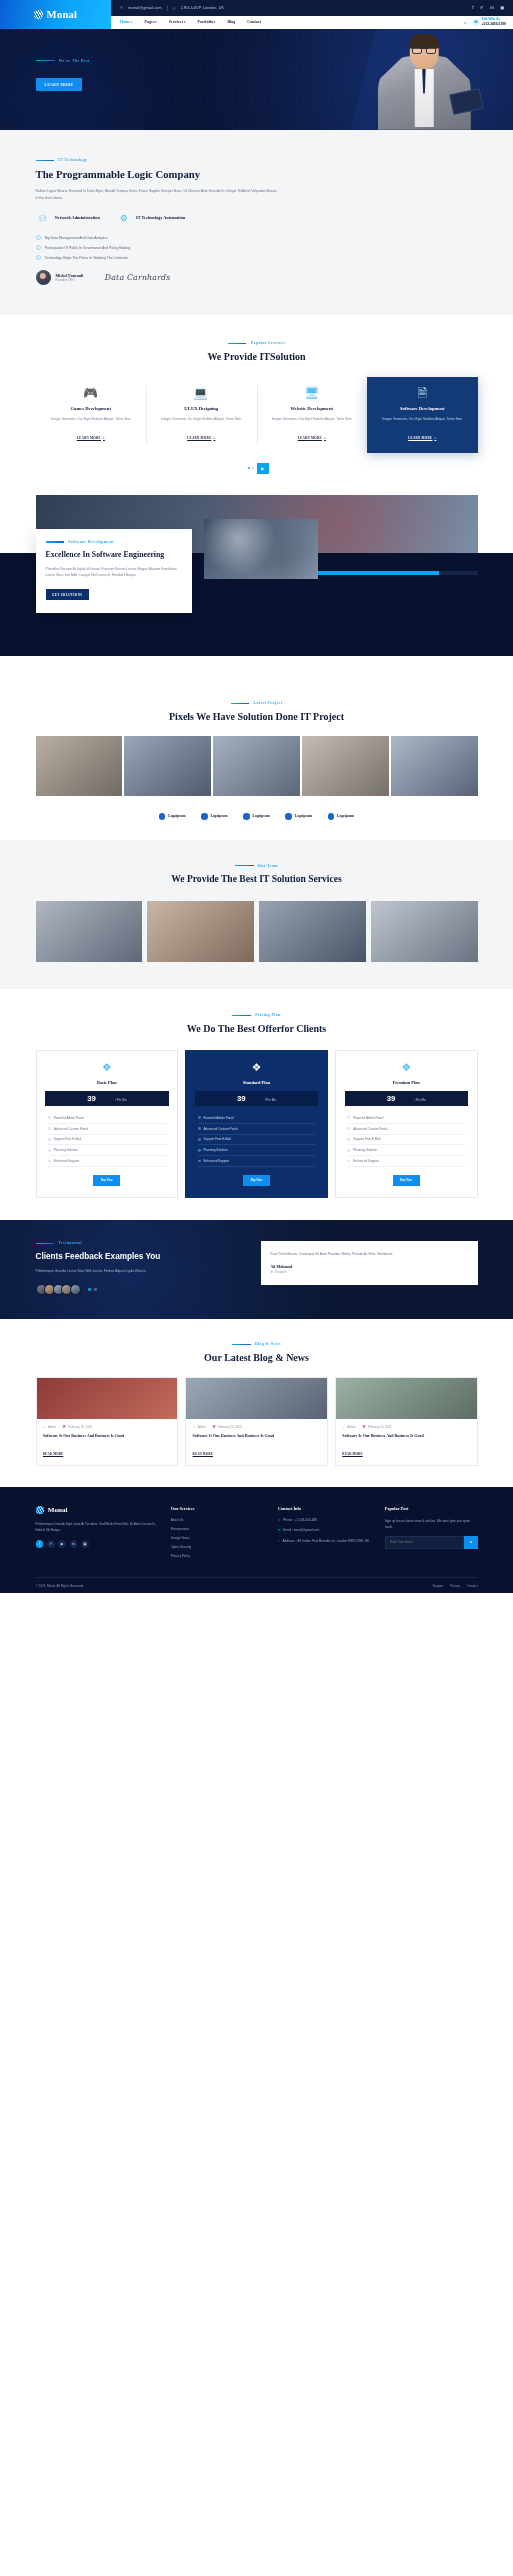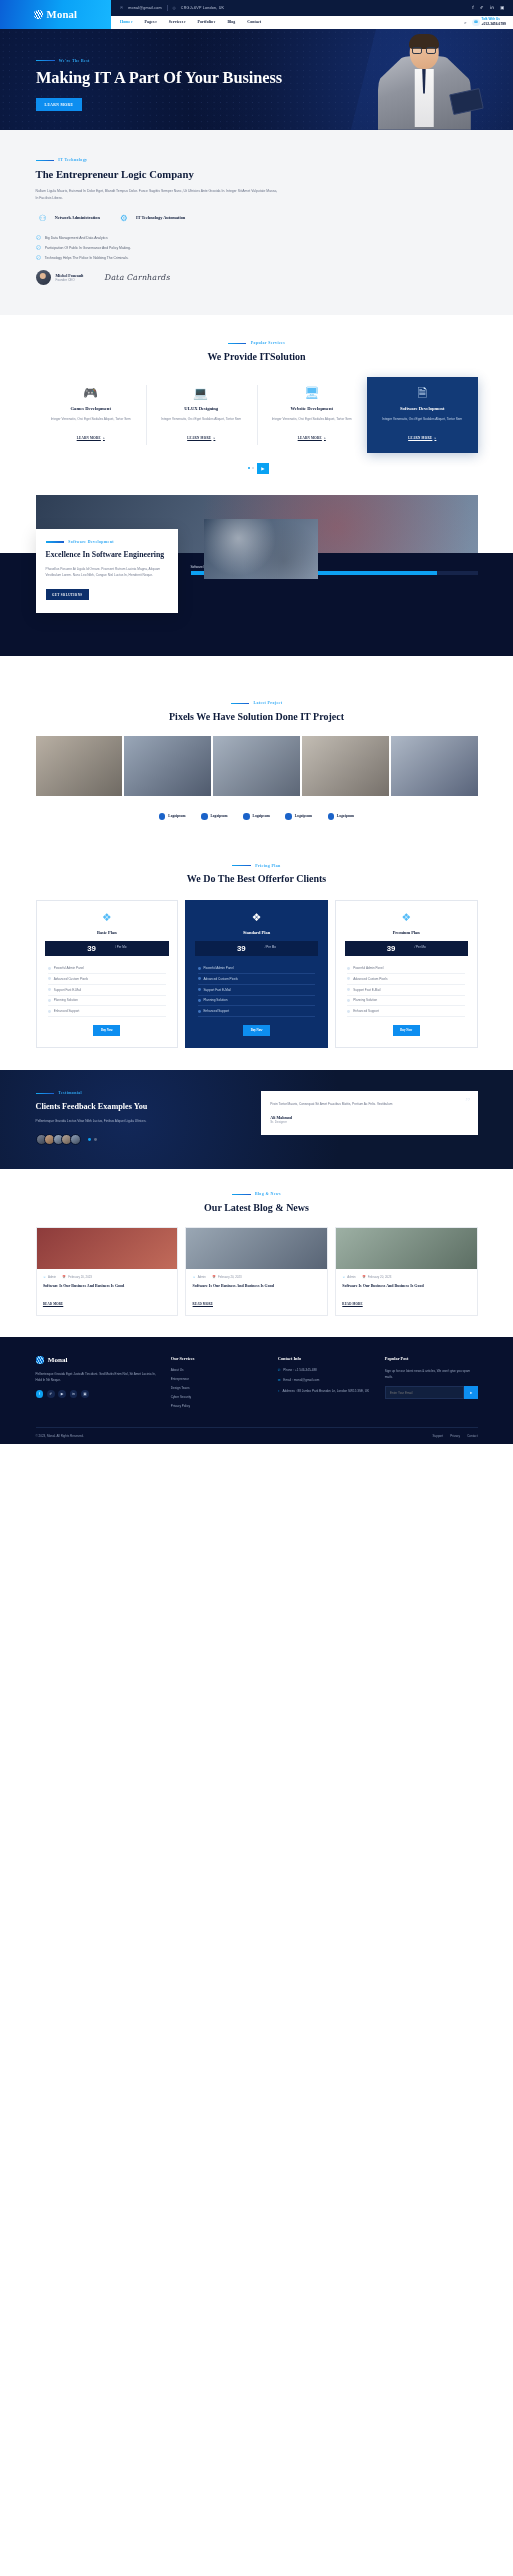--- a/index.html
+++ b/index.html
@@ -117,21 +117,21 @@
   .svc-dots i{width:2.1px;height:2.1px;border-radius:50%;background:#cfd6e0;display:block}
   .svc-dots i.on{background:#09a2f3}
 
   
   .excel{position:relative;padding-bottom:21.4px}
   .excel-top{height:58px;width:442px;margin:0 auto;position:relative}
   .excel-img{position:absolute;left:0;right:0;top:0;height:58px;background:linear-gradient(120deg,#2e3e55,#7b8ea6)}
   .excel-img:after{content:"";position:absolute;inset:0;background:radial-gradient(circle at 68% 55%,rgba(200,60,60,.35),transparent 45%)}
   .excel-dark{background:#08112e;padding:0 0 18.5px;margin-top:-0.7px}
   .excel-row{display:flex;gap:13px;align-items:flex-start;position:relative;top:-24px}
-  .excel-card{width:142px;background:#fff;padding:11.4px 10px 13px;box-shadow:0 4.3px 15.7px rgba(0,0,0,.14)}
+  .excel-card{width:156px;background:#fff;padding:11.4px 10px 13px;box-shadow:0 4.3px 15.7px rgba(0,0,0,.14)}
   .excel-card h2{font-family:"Liberation Serif",serif;font-weight:bold;font-size:7.8px;line-height:1.3;color:#0e1b3a;margin:4.3px 0 5.7px}
   .excel-card p{font-size:3.2px;line-height:1.95;color:#747c90;margin-bottom:7.8px}
   .btn-dark{display:inline-block;background:#0c2f6b;color:#fff;font-family:"Liberation Serif",serif;font-weight:bold;font-size:3.1px;letter-spacing:0.4px;padding:3.6px 6.4px;border:none;cursor:pointer}
   .excel-right{flex:1;padding-top:33px}
   .prog{margin-top:2.9px}
   .prog .pl{font-size:3.1px;color:#d5deef;margin-bottom:2.9px}
   .prog .bar{height:3.6px;background:#16244a;position:relative}
   .prog .bar i{position:absolute;left:0;top:0;bottom:0;background:#0da1f2;display:block}
   .excel-vid{position:absolute;left:168px;top:-10px;width:114px;height:60px;background:linear-gradient(140deg,#374a63,#8796ab)}
 
@@ -158,39 +158,39 @@
   .bi.b{background:linear-gradient(140deg,#c9b6a6,#7d6a5c)}
   .bi.c{background:linear-gradient(140deg,#99a3b3,#495466)}
   .bi.d{background:linear-gradient(140deg,#bfc6d0,#6a7382)}
 
   
   .pricing{background:#fff;padding:24px 0 21.4px;text-align:center}
   .price-grid{display:flex;gap:7.1px;margin-top:15.7px;align-items:stretch}
   .pcard{flex:1;border:0.7px solid #e3e7ee;background:#fff;padding:10px 8.6px 11.4px;text-align:center}
   .pcard .pic{font-size:10.7px;color:#53bbf7;display:block;margin-bottom:5.7px}
   .pcard h3{font-family:"Liberation Serif",serif;font-weight:bold;font-size:4.4px;color:#0e1b3a;margin-bottom:6.4px}
-  .pcard .amtrow{background:#0b1a3d;color:#fff;display:flex;align-items:flex-start;justify-content:center;gap:19px;padding:3.6px 5.7px;margin-bottom:7.1px}
+  .pcard .amtrow{background:#0b1a3d;color:#fff;display:flex;align-items:flex-end;justify-content:center;gap:19px;padding:3.6px 5.7px;margin-bottom:7.1px}
   .pcard .amt{font-size:7.8px;font-weight:bold;line-height:1}
   .pcard .per{font-size:3px;color:#b9c5de}
   .pcard ul{list-style:none;text-align:left;padding:0 2.9px}
   .pcard li{font-size:3.1px;color:#6e footer;color:#6e7688;padding:2.9px 0;border-bottom:0.7px solid #eef1f5;display:flex;align-items:center;gap:2.9px}
   .pcard li .dt{width:2.9px;height:2.9px;border-radius:50%;background:#d9e6f3;flex:none}
   .pcard .pbtn{margin-top:7.8px;display:inline-block;background:#0d8ef0;color:#fff;font-family:"Liberation Serif",serif;font-weight:bold;font-size:3px;padding:3.6px 7.8px;border:none;cursor:pointer}
   .pcard.dark{background:#0c2f6b;border-color:#0c2f6b}
   .pcard.dark h3,.pcard.dark .pic{color:#fff}
   .pcard.dark li{color:#c3d4ea;border-bottom-color:#1d4384}
   .pcard.dark li .dt{background:#3f74bf}
   .pcard.dark .amtrow{background:#081f4b}
 
   
   .testi{background:#0b1732;padding:21.4px 0 24px;position:relative;overflow:hidden}
   .testi:before{content:"";position:absolute;inset:0;background:radial-gradient(circle at 25% 50%,rgba(30,70,160,.35),transparent 55%)}
   .testi-row{display:flex;gap:18.5px;align-items:flex-start;position:relative;z-index:2}
   .testi-left{width:207px}
-  .testi-left h2{font-family:Liberation Serif, serif;font-weight:bold;font-size:8.2px;line-height:1.35;color:#fff;margin:4.3px 0 6.4px}
+  .testi-left h2{font-family:Liberation Sans, sans-serif;font-weight:bold;font-size:8.2px;line-height:1.35;color:#fff;margin:4.3px 0 6.4px}
   .testi-left p{font-size:3.2px;line-height:1.95;color:#a9b5cd;margin-bottom:9.3px}
   .testi-avatars{display:flex;align-items:center;gap:0}
   .testi-avatars .ta{width:11.4px;height:11.4px;border-radius:50%;border:1.1px solid #0b1732;margin-right:-2.9px;background:linear-gradient(150deg,#7c8699,#39414f)}
   .testi-avatars .ta:nth-child(2){background:linear-gradient(150deg,#caa88c,#7d5f47)}
   .testi-avatars .ta:nth-child(3){background:linear-gradient(150deg,#9fb0c6,#4b5768)}
   .testi-avatars .ta:nth-child(4){background:linear-gradient(150deg,#b6a79a,#6c5f54)}
   .testi-avatars .ta:nth-child(5){background:linear-gradient(150deg,#8fa2bb,#414c5d)}
   .testi-arrows{margin-left:10px;display:flex;gap:3.6px;align-items:center}
   .testi-arrows i{width:2.9px;height:2.9px;border-radius:50%;background:#5d6a86;display:block}
   .testi-arrows i.on{background:#0da1f2}
@@ -298,34 +298,33 @@
           <i></i>
           <i></i>
         </div>
       <div class="ph-tab"></div>
     </div>
     <div class="hero-inner">
       <div class="eyebrow">
         <span class="line"></span>
         <span class="txt">We're The Best</span>
       </div>
-      <h1>Making IT A Part Of Your Business</h1>
       <button class="btn-primary">LEARN MORE</button>
     </div>
   </section>
 
   <section class="about">
     <div class="container">
       <div class="about-grid">
         <div class="about-right">
           <div class="eyebrow">
             <span class="line"></span>
             <span class="txt">IT Technology</span>
           </div>
-          <h2>The Entrepreneur Logic Company</h2>
+          <h2>The Programmable Logic Company</h2>
           <p class="body-text">Nullam Ligula Mauris, Euismod In Dolor Eget, Blandit Tempus Dolor. Fusce Sagittis Semper Nunc, Ut Ultricies Ante Gravida In. Integer Sit Amet Vulputate Massa, In Facilisis Libero.</p>
           <div class="feat-row">
             <div class="feat">
               <span class="fic">⚇</span>
               <span class="ftx">Network Administration</span>
             </div>
             <div class="feat">
               <span class="fic">⚙</span>
               <span class="ftx">IT Technology Automation</span>
             </div>
@@ -476,20 +475,35 @@
             <span class="bt">Logoipsum</span>
           </div>
         <div class="brand">
             <span class="bm"></span>
             <span class="bt">Logoipsum</span>
           </div>
       </div>
     </div>
   </section>
 
+  <section class="bestit">
+    <div class="container">
+      <div class="eyebrow center">
+        <span class="line"></span>
+        <span class="txt">Our Team</span>
+      </div>
+      <h2 class="sec-title">We Provide The Best IT Solution Services</h2>
+      <div class="best-grid">
+        <div class="bi a"></div>
+        <div class="bi b"></div>
+        <div class="bi c"></div>
+        <div class="bi d"></div>
+      </div>
+    </div>
+  </section>
 
   <section class="pricing">
     <div class="container">
       <div class="eyebrow center">
         <span class="line"></span>
         <span class="txt">Pricing Plan</span>
       </div>
       <h2 class="sec-title">We Do The Best Offerfor Clients</h2>
       <div class="price-grid">
 

